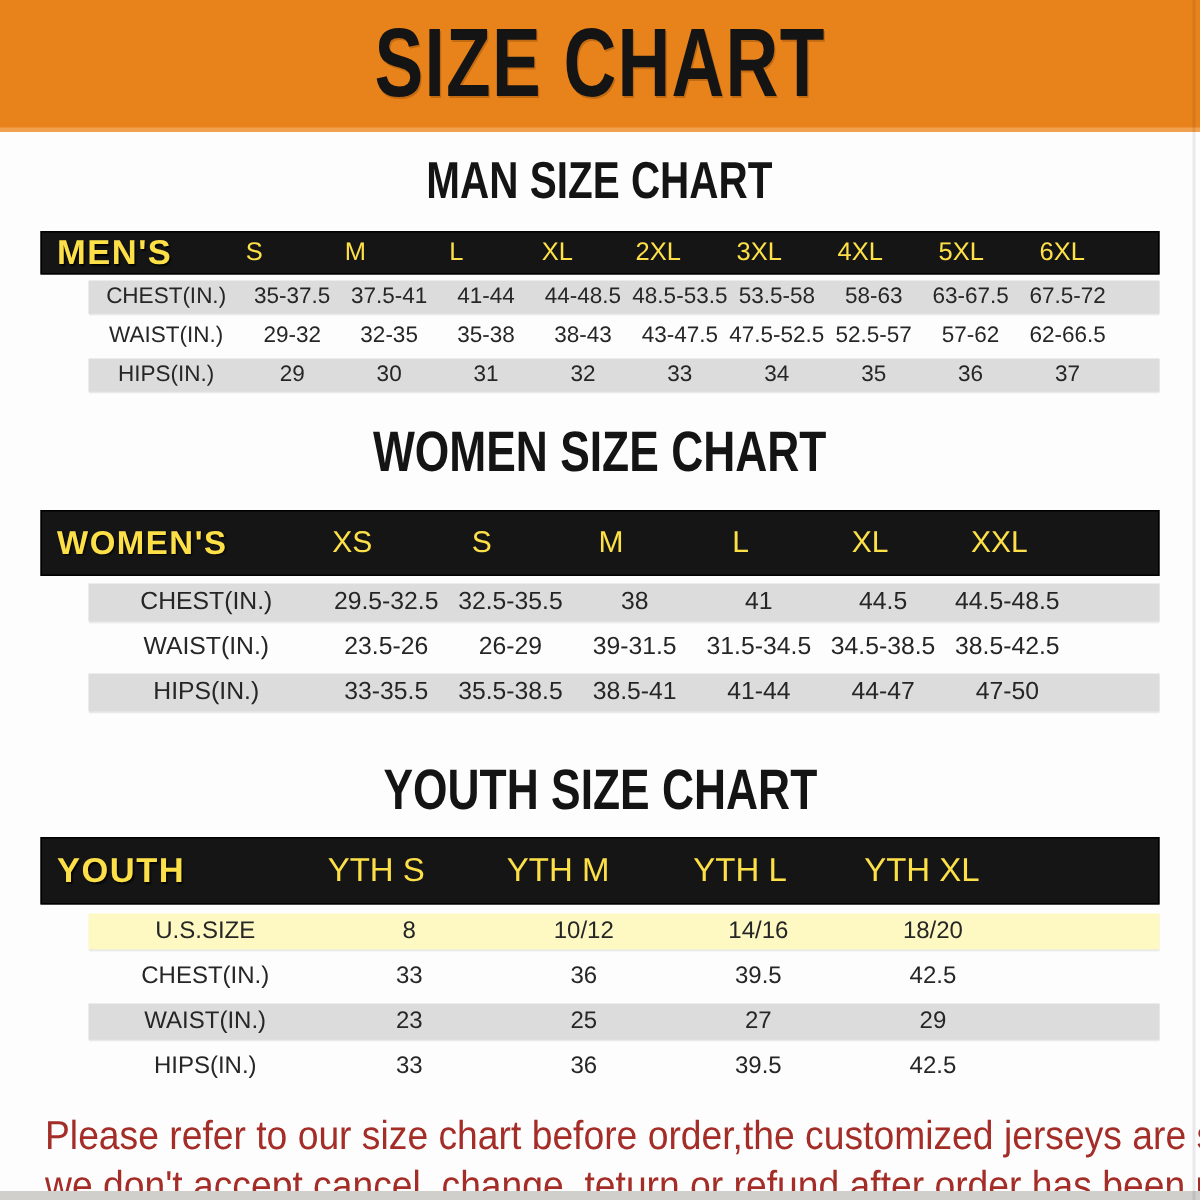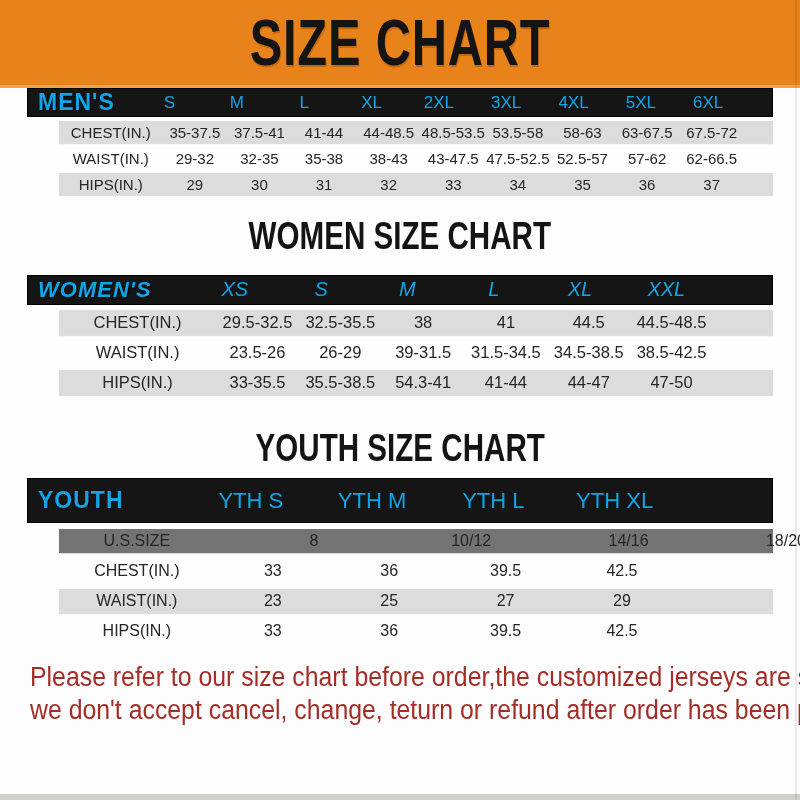--- a/index.html
+++ b/index.html
@@ -37,25 +37,25 @@
   .sec-1 .sec-title span { font-size:34px; }
   .sec-2 .sec-title { margin:36px 0 12px; }
   .sec-2 .sec-title span { font-size:34px; }
   
   .tbl { margin:0 27px; width:746px; }
   .grid { display:grid; align-items:center; }
   .sec-0 .grid { grid-template-columns:14.5% repeat(9, 9.05%) 1fr; }
   .sec-1 .grid { grid-template-columns:22% repeat(6, 11.6%) 1fr; }
   .sec-2 .grid { grid-template-columns:21.8% repeat(4, 16.3%) 1fr; }
   .bar {
-    background:#151515; color:#0ea5e9;
+    background:#151515; color:#fde047;
     border:1px solid #000;
   }
   .sec-0 .bar { height:29px; }
-  .sec-1 .bar { height:30px;font-style:italic; }
+  .sec-1 .bar { height:44px; }
   .sec-2 .bar { height:45px; }
   .bar .hlabel {
     font-weight:bold; padding-left:10px; letter-spacing:1px;
     white-space:nowrap;
     text-shadow:1px 1px 1px rgba(0,0,0,0.8);
   }
   .sec-0 .bar .hlabel { font-size:23px; }
   .sec-1 .bar .hlabel { font-size:22px; }
   .sec-2 .bar .hlabel { font-size:23px; }
   .bar .hcol { text-align:center; white-space:nowrap; }
@@ -87,20 +87,21 @@
 </style>
 </head>
 <body>
 
 <div class="banner" style="background: rgb(232, 131, 28);">
   <span class="banner-text">SIZE CHART</span>
 </div>
 
 <div id="sections">
     <div class="section sec-0">
+      <div class="sec-title"><span>MAN SIZE CHART</span></div>
       <div class="tbl">
         <div class="grid bar" style="background: rgb(21, 21, 21);">
           <span class="hlabel">MEN'S</span>
           <span class="hcol">S</span>
           <span class="hcol">M</span>
           <span class="hcol">L</span>
           <span class="hcol">XL</span>
           <span class="hcol">2XL</span>
           <span class="hcol">3XL</span>
           <span class="hcol">4XL</span>
@@ -179,40 +180,40 @@
           <span class="cell">39-31.5</span>
           <span class="cell">31.5-34.5</span>
           <span class="cell">34.5-38.5</span>
           <span class="cell">38.5-42.5</span>
           <span></span>
         </div>
         <div class="grid row gray" style="background: rgb(220, 220, 220);">
           <span class="rlabel">HIPS(IN.)</span>
           <span class="cell">33-35.5</span>
           <span class="cell">35.5-38.5</span>
-          <span class="cell">54.3-41</span>
+          <span class="cell">38.5-41</span>
           <span class="cell">41-44</span>
           <span class="cell">44-47</span>
           <span class="cell">47-50</span>
           <span></span>
         </div>
       </div>
     </div>
     <div class="section sec-2">
       <div class="sec-title"><span>YOUTH SIZE CHART</span></div>
       <div class="tbl">
         <div class="grid bar" style="background: rgb(21, 21, 21);">
           <span class="hlabel">YOUTH</span>
           <span class="hcol">YTH S</span>
           <span class="hcol">YTH M</span>
           <span class="hcol">YTH L</span>
           <span class="hcol">YTH XL</span>
           <span></span>
         </div>
-        <div class="grid row gray" style="background: #737373; gap: 41px;">
+        <div class="grid row gray" style="background: #fef9c3;">
           <span class="rlabel">U.S.SIZE</span>
           <span class="cell">8</span>
           <span class="cell">10/12</span>
           <span class="cell">14/16</span>
           <span class="cell">18/20</span>
           <span></span>
         </div>
         <div class="grid row white">
           <span class="rlabel">CHEST(IN.)</span>
           <span class="cell">33</span>

